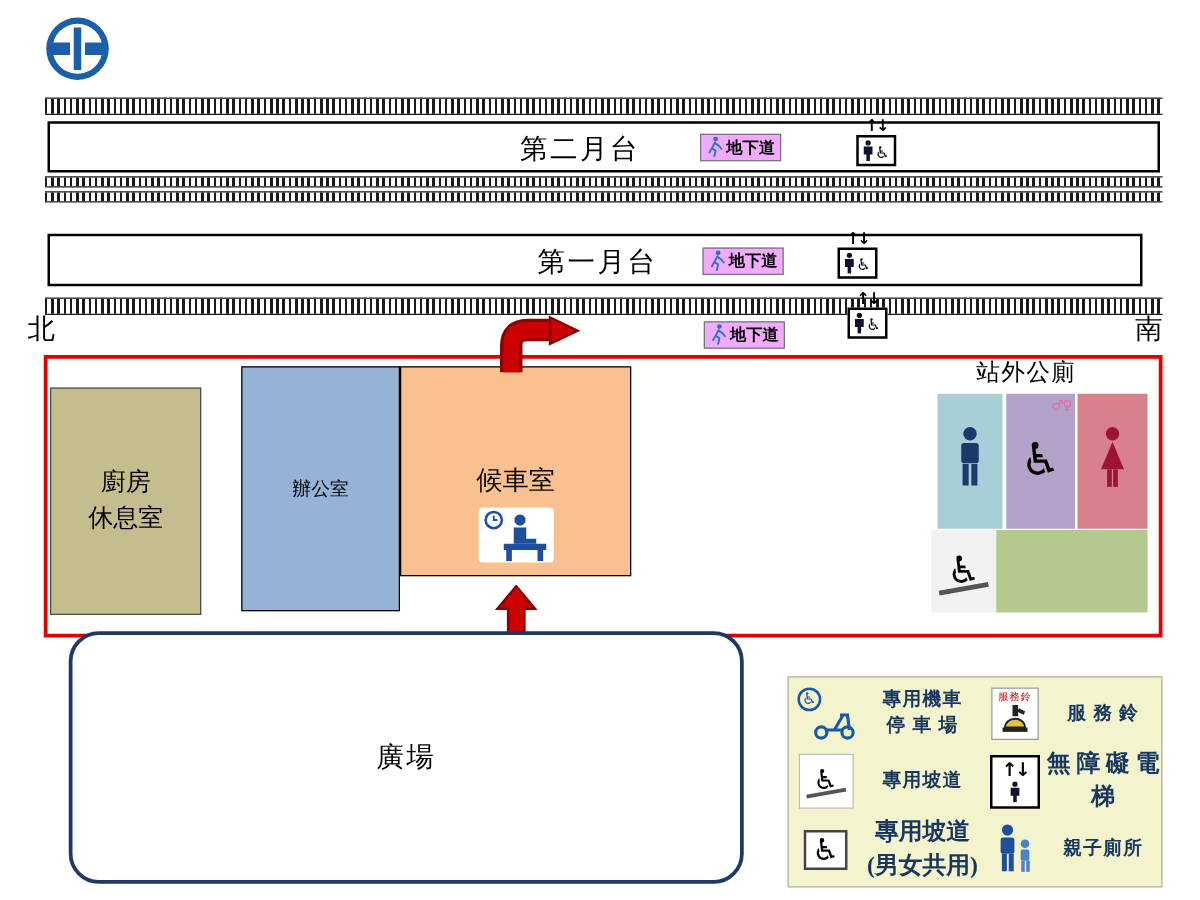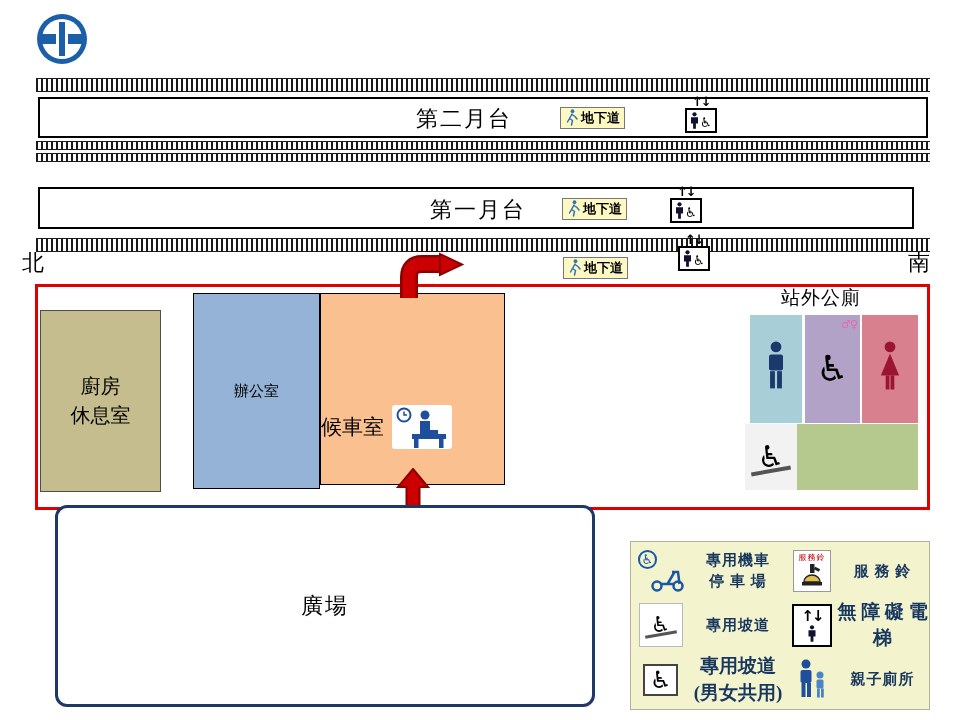--- a/index.html
+++ b/index.html
@@ -23,58 +23,58 @@
 .track.t3{top:153px;height:9px}
 .track.t4{top:238px;height:14px}
 
 
 .platform{position:absolute;background:#fff;border:2px solid #000}
 .platform.p2{left:38px;top:97px;width:890px;height:41px}
 .platform.p1{left:38px;top:187px;width:876px;height:42px}
 .p-label{position:absolute;font-size:22px;letter-spacing:2px}
 
 
-.underpass{position:absolute;display:flex;align-items:center;gap:3px;background:#fef9c3;border:1px solid #777;padding:1px 4px 2px;line-height:1}
+.underpass{position:absolute;display:flex;align-items:center;gap:3px;background:#f0abfc;border:1px solid #777;padding:1px 4px 2px;line-height:1}
 .up-txt{font-weight:bold;font-size:13px;font-family:"Liberation Sans","DejaVu Sans",sans-serif}
 
 
 .elevator{position:absolute;display:flex;flex-direction:column;align-items:center;line-height:1}
 .elev-arrows{font-family:"DejaVu Sans",sans-serif;font-size:13px;font-weight:bold;letter-spacing:-2px}
 .elev-box{border:2px solid #000;background:#fff;padding:2px 3px;display:flex;align-items:flex-end;gap:1px}
 .wc{font-family:"DejaVu Sans",sans-serif;font-size:13px;color:#000;line-height:1}
 
 .compass{position:absolute;font-size:22px}
 .compass.north{left:22px;top:248px}
 .compass.south{left:908px;top:248px}
 
 
 .station-box{position:absolute;left:35px;top:284px;width:895px;height:226px;border:3px solid #e00000;background:#fff}
 .room{position:absolute;display:flex;align-items:center;justify-content:center;text-align:center}
 .kitchen{left:40px;top:310px;width:121px;height:182px;background:#c6bd8f;border:1px solid #4d4d4d;font-size:20px;line-height:1.45;white-space:pre-line}
 .office{left:193px;top:293px;width:127px;height:196px;background:#95b3d7;border:1px solid #000;font-size:15px}
-.waiting{left:320px;top:293px;width:185px;height:192px;background:#fac090;border:1px solid #000;justify-content:flex-start;padding-top:76px;font-size:21px;gap:8px}
+.waiting{left:320px;top:293px;width:185px;height:168px;background:#fac090;border:1px solid #000;flex-direction:column;justify-content:flex-start;padding-top:76px;font-size:21px;gap:8px}
 .waiting-icon{background:#fff;border-radius:3px;padding:1px 2px;line-height:0}
 
 .toilet-title{position:absolute;left:781px;top:285px;font-size:19px;letter-spacing:1px}
 .tile{position:absolute;display:flex;align-items:center;justify-content:center}
 .tile.men{left:750px;top:315px;width:52px;height:108px;background:#a8cfd8}
 .tile.acc{left:805px;top:315px;width:55px;height:108px;background:#b3a2c7}
 .tile.women{left:862px;top:315px;width:56px;height:108px;background:#d9808f}
 .tile.ramp{left:745px;top:424px;width:52px;height:66px;background:#f2f2f2;flex-direction:column}
 .tile.green{left:797px;top:424px;width:121px;height:66px;background:#b5c98e}
 .wc-big{font-family:"DejaVu Sans",sans-serif;font-size:36px;color:#000;line-height:1}
 .gender{position:absolute;right:3px;top:4px;color:#e36aa8;font-family:"DejaVu Sans",sans-serif;font-size:11px;letter-spacing:-1px;line-height:1}
 .slope{width:40px;height:4px;background:#555;transform:rotate(-10deg);margin-top:-3px}
 
 .arrow{position:absolute}
 .arrow.curved{left:398px;top:252px}
 .arrow.up{left:396px;top:468px}
 
 
-.plaza{position:absolute;left:55px;top:505px;width:540px;height:202px;border:3px solid #1f3864;border-radius:12px;background:#fff;display:flex;align-items:center;justify-content:center;font-size:22px;letter-spacing:2px}
+.plaza{position:absolute;left:55px;top:505px;width:540px;height:202px;border:3px solid #1f3864;border-radius:24px;background:#fff;display:flex;align-items:center;justify-content:center;font-size:22px;letter-spacing:2px}
 
 
 .legend{position:absolute;left:630px;top:541px;width:300px;height:169px;background:#f3f3cd;border:1px solid #b3b39a;display:grid;grid-template-columns:55px 100px 48px 93px;grid-auto-rows:1fr;align-items:center;justify-items:center;padding:2px}
 .leg-txt{font-size:15px;font-weight:bold;color:#17375e;text-align:center;white-space:pre-line;line-height:1.4;letter-spacing:1px}
 .leg-txt.small{font-size:19px;letter-spacing:0}
 .moto-icon{position:relative;width:46px;height:42px}
 .wc-small{position:absolute;left:0;top:0;font-family:"DejaVu Sans",sans-serif;font-size:13px;color:#1a57a5;border:2px solid #1a57a5;border-radius:50%;padding:1px 2px;line-height:1}
 .moto-icon svg{position:absolute;right:0;bottom:0}
 .bell-icon{width:38px;height:42px;background:#fff;border:1px solid #999;display:flex;flex-direction:column;align-items:center;padding-top:2px;gap:1px}
 .bell-txt{color:#c00000;font-size:8px;font-weight:normal;letter-spacing:1px;line-height:1.2}

